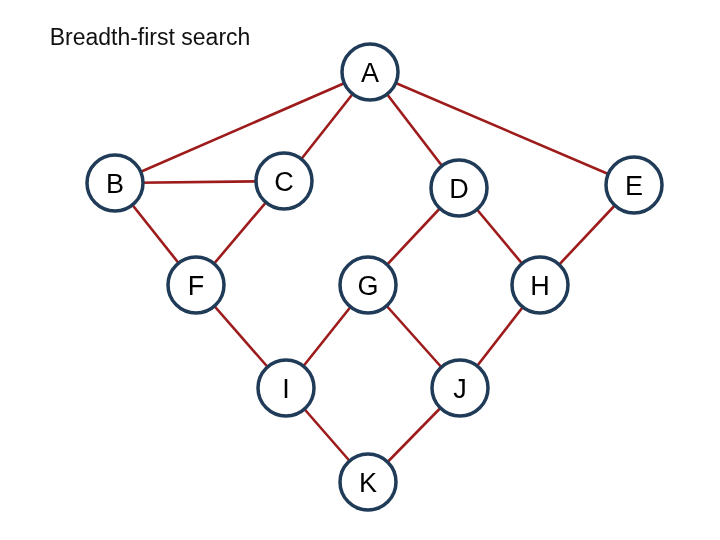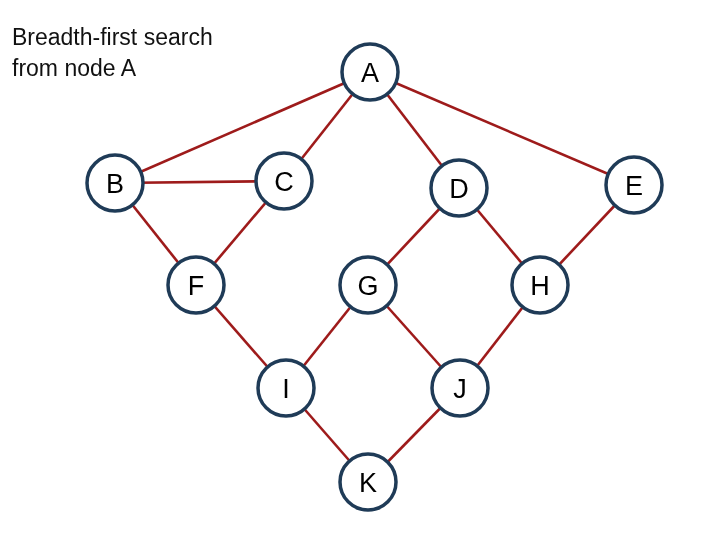--- a/index.html
+++ b/index.html
@@ -10,24 +10,24 @@
   .slide {
     position: relative;
     width: 720px;
     height: 540px;
     background: #ffffff;
     overflow: hidden;
     font-family: "Liberation Sans", sans-serif;
   }
   .title {
     position: absolute;
-    left: 12px;
+    left: 26px;
     top: 22px;
     width: 248px;
-    text-align: left;
+    text-align: center;
     font-size: 23px;
     line-height: 31px;
     color: #111111;
     letter-spacing: 0px;
   }
   .graph-svg {
     position: absolute;
     left: 0;
     top: 0;
     width: 720px;
@@ -38,21 +38,20 @@
     font-size: 27px;
     fill: #000000;
   }
 </style>
 </head>
 <body>
 
 <div class="slide">
   <div class="title" style="color: rgb(17, 17, 17);">
     <div>Breadth-first search</div>
-    <div>from node A</div>
   </div>
   <svg class="graph-svg" id="graph" viewBox="0 0 720 540" xmlns="http://www.w3.org/2000/svg">
       <line x1="370" y1="72" x2="115" y2="183" stroke="#9E1B1B" stroke-width="2.6"></line>
       <line x1="370" y1="72" x2="284" y2="181" stroke="#9E1B1B" stroke-width="2.6"></line>
       <line x1="370" y1="72" x2="459" y2="188" stroke="#9E1B1B" stroke-width="2.6"></line>
       <line x1="370" y1="72" x2="634" y2="185" stroke="#9E1B1B" stroke-width="2.6"></line>
       <line x1="115" y1="183" x2="284" y2="181" stroke="#9E1B1B" stroke-width="2.6"></line>
       <line x1="115" y1="183" x2="196" y2="285" stroke="#9E1B1B" stroke-width="2.6"></line>
       <line x1="284" y1="181" x2="196" y2="285" stroke="#9E1B1B" stroke-width="2.6"></line>
       <line x1="459" y1="188" x2="368" y2="285" stroke="#9E1B1B" stroke-width="2.6"></line>

